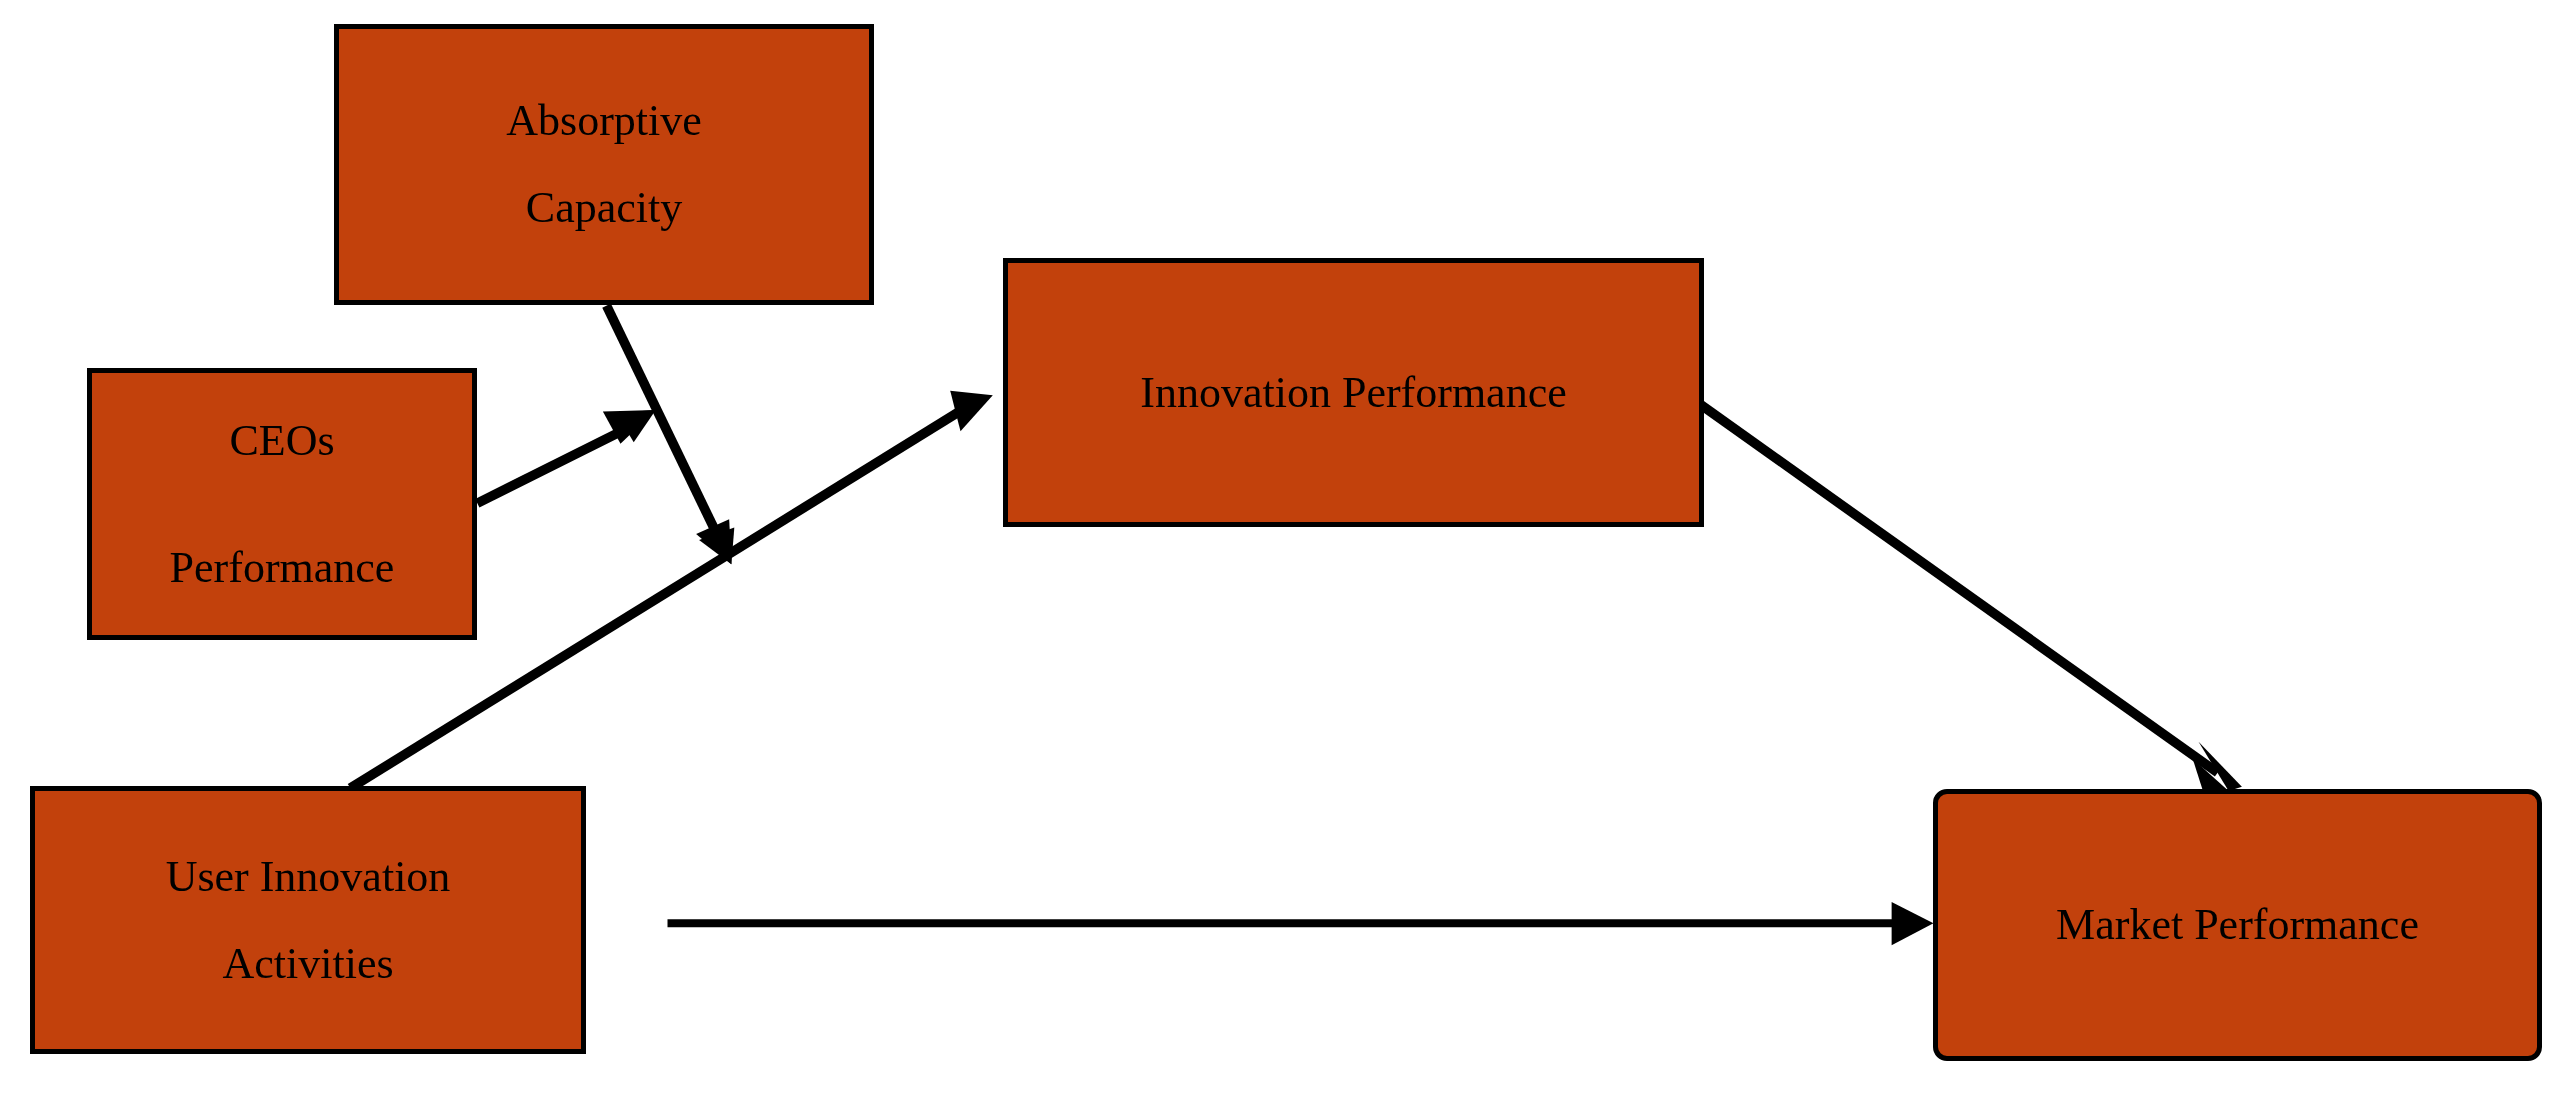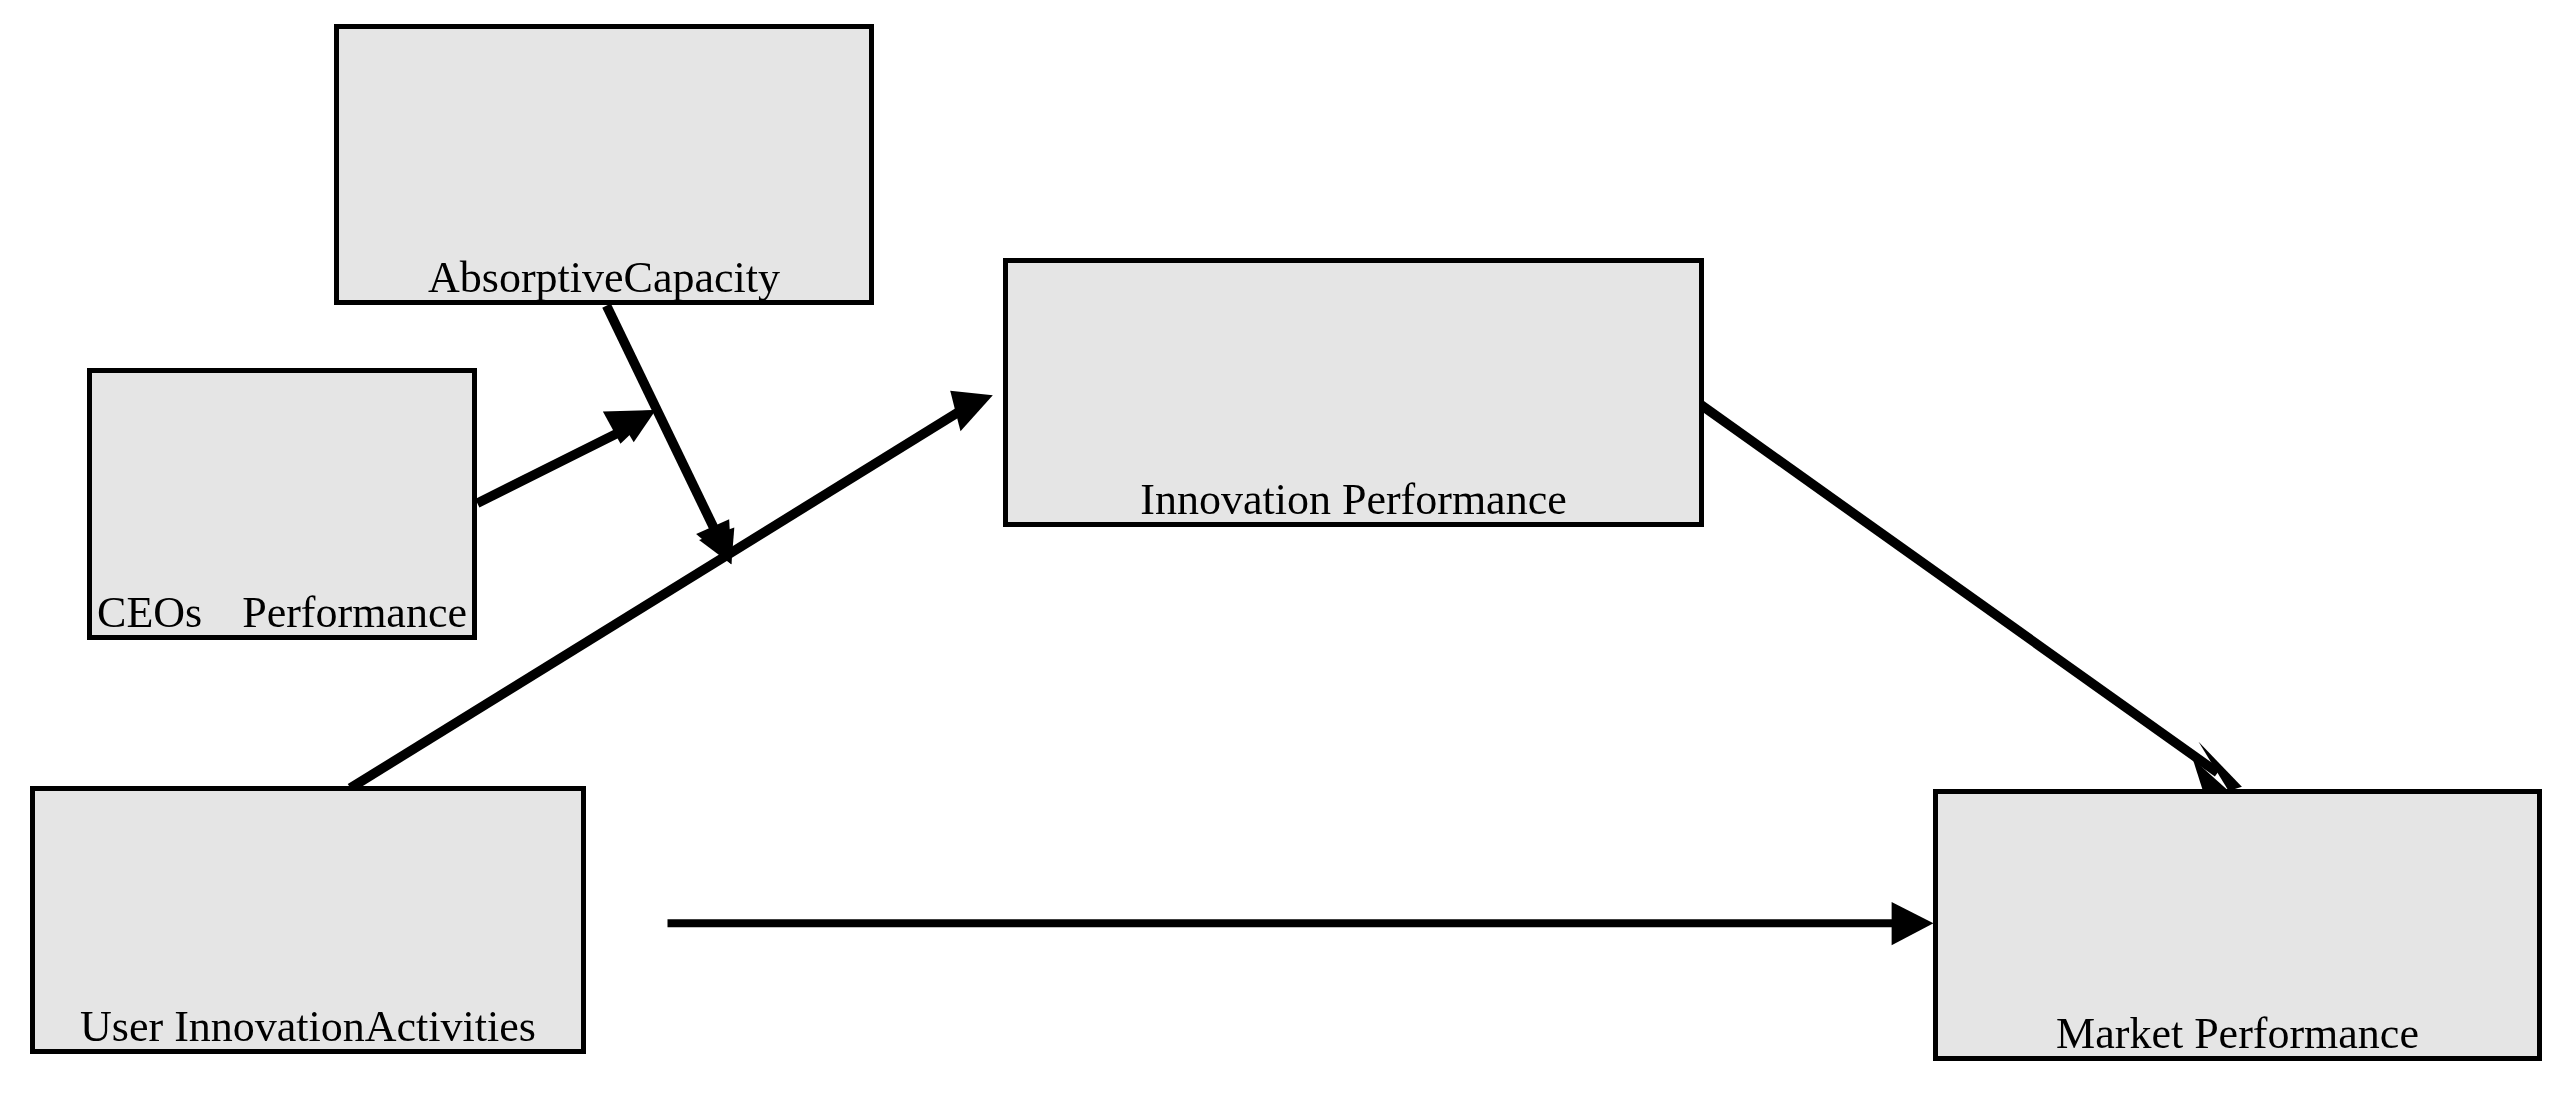--- a/index.html
+++ b/index.html
@@ -20,45 +20,45 @@
   #edge-layer {
     position: absolute;
     left: 0;
     top: 0;
     width: 2576px;
     height: 1096px;
   }
   .node-box {
     position: absolute;
     box-sizing: border-box;
-    background: #e5e5e5;
+    background: #c2410c;
     border: 5.1px solid #000000;
     display: flex;
-    flex-direction: row;
-    align-items: flex-end;
+    flex-direction: column;
+    align-items: center;
     justify-content: center;
     z-index: 5;
   }
   .node-label-line {
     display: block;
     text-align: center;
     color: #000000;
     font-size: 44px;
     line-height: 1.0;
     white-space: nowrap;
   }
   .node-label-line + .node-label-line {
     margin-top: 43px;
   }
   
   #node-absorptive-capacity { left: 334px;  top: 24px;   width: 540px; height: 281px; }
   #node-ceos-shareholding   { left: 87px;  top: 368px;  width: 390px; height: 272px; gap: 40px; }
   #node-innovation-performance { left: 989px; top: 258px; width: 701px; height: 269px; margin-left: 14px; }
   #node-user-innovation-activities { left: 30px; top: 786px; width: 556px; height: 268px; }
-  #node-market-performance  { left: 1933px; top: 789px; width: 609px; height: 272px; }
+  #node-market-performance  { left: 1933px; top: 789px; width: 609px; height: 272px; border-radius: 14px; }
 </style>
 </head>
 <body>
 
 <div id="diagram-canvas">
 
   <svg id="edge-layer" viewBox="0 0 3508 1492" xmlns="http://www.w3.org/2000/svg">
 
     <g>
       <line x1="477" y1="1073" x2="1331" y2="545" stroke="#000000" stroke-width="13"></line>

